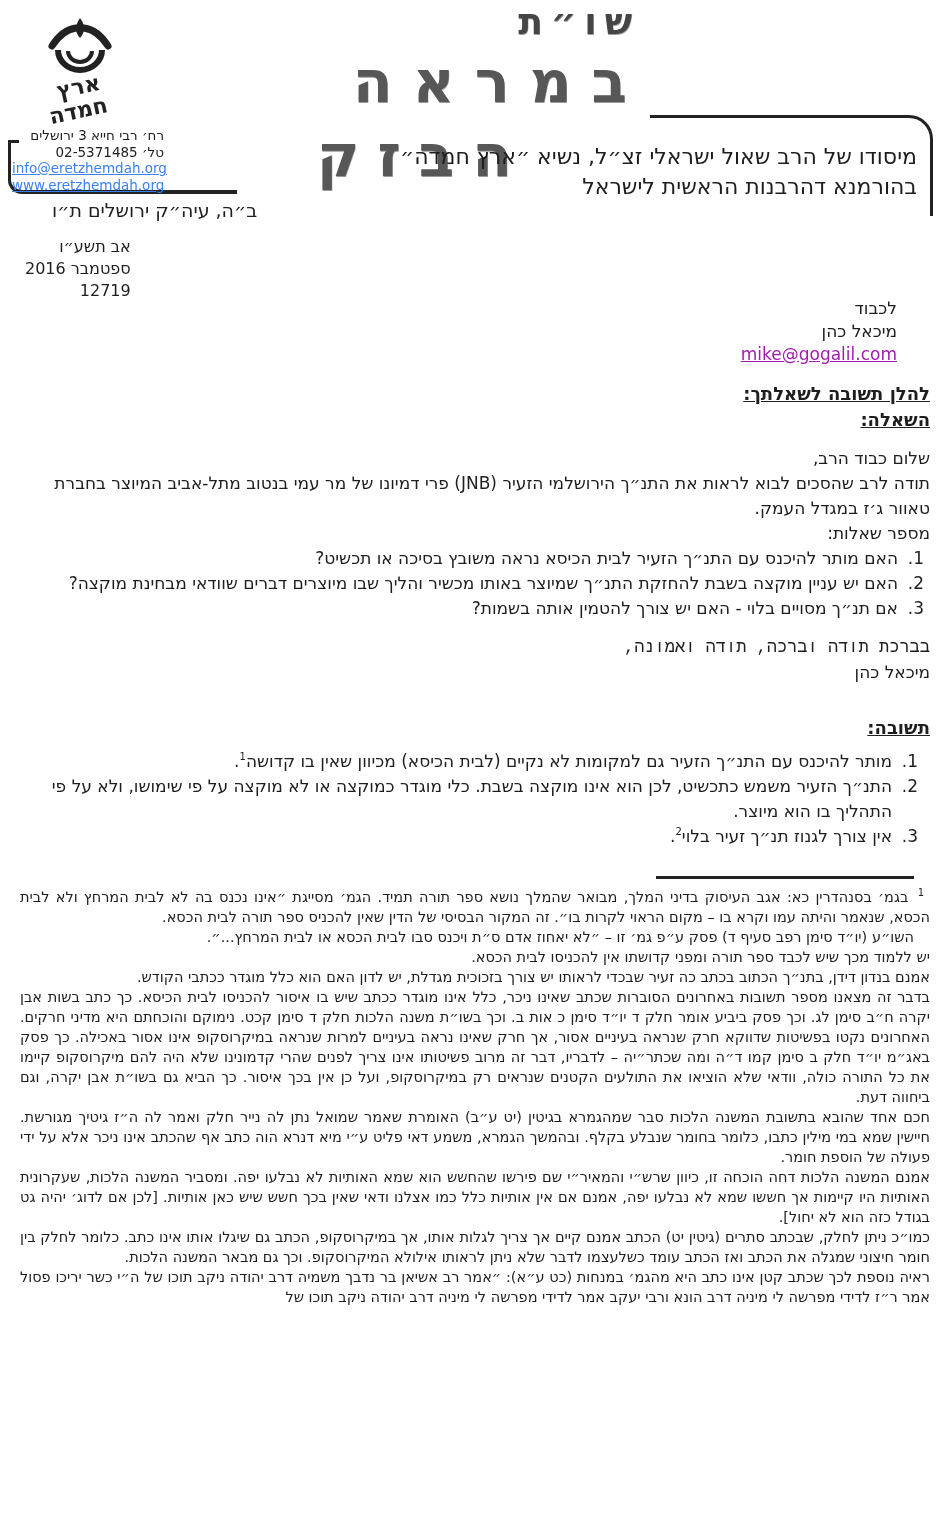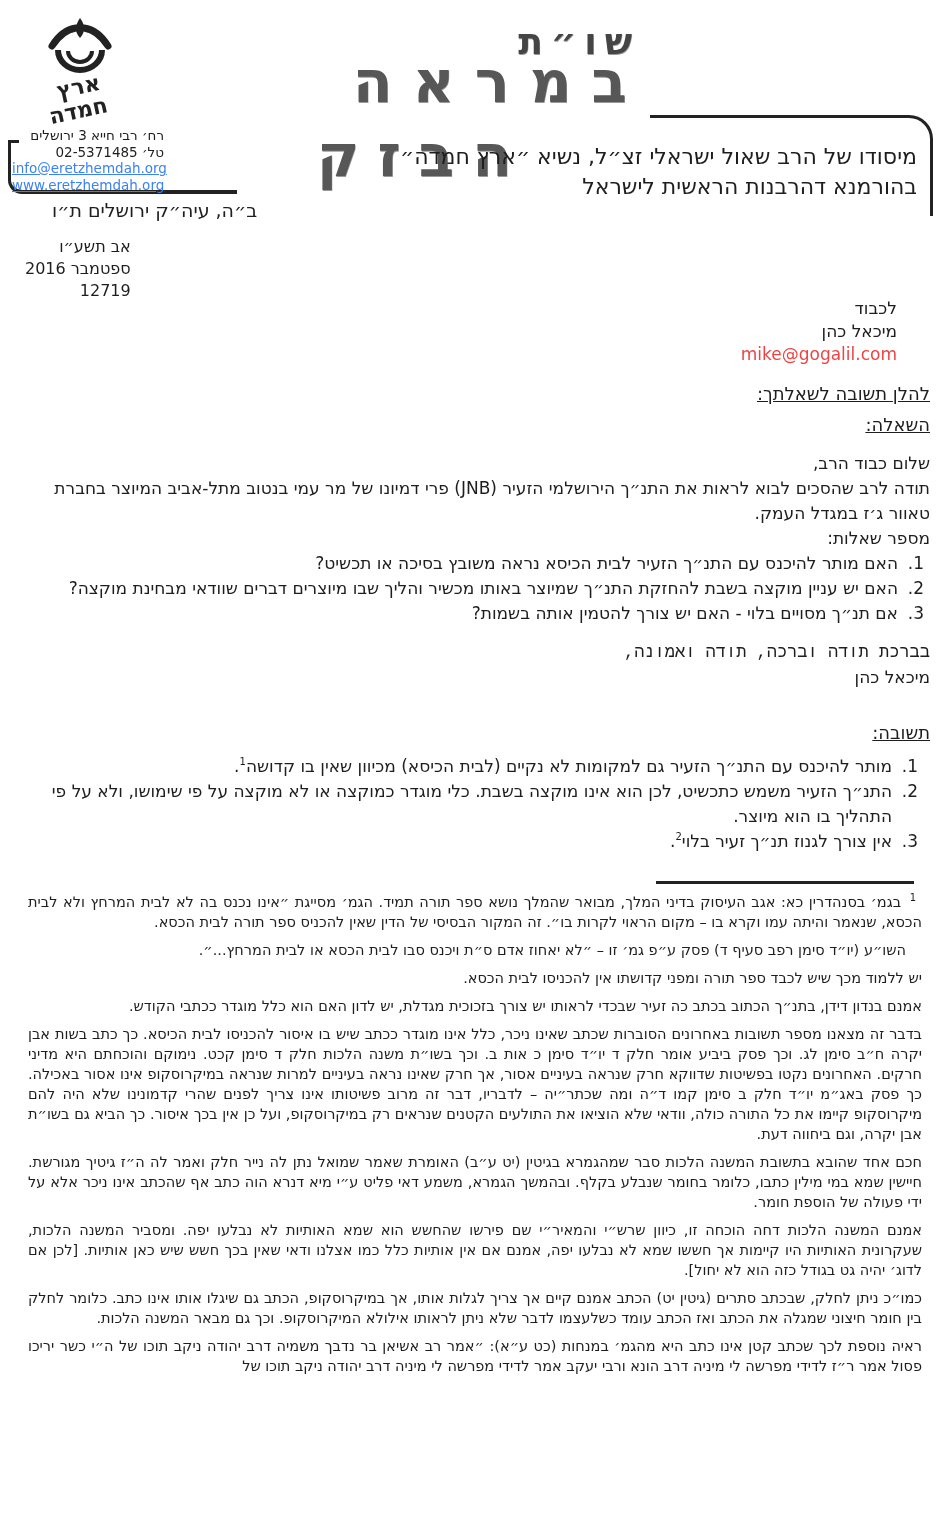--- a/index.html
+++ b/index.html
@@ -10,57 +10,57 @@
     background:#ffffff;
     font-family:"DejaVu Sans",sans-serif;
     color:#1e1e1e;
     overflow:hidden;
   }
   
   .logo{position:absolute;top:16px;left:34px;}
   .title-word{position:absolute;font-weight:bold;color:#575757;
     font-family:"DejaVu Serif","DejaVu Sans",serif;
     text-shadow:0.5px 0.5px 0.5px #9a9a9a;white-space:nowrap;direction:rtl;}
-  .title-w1{top:20px;right:307px;font-size:36px;letter-spacing:8px;color:#454545;}
+  .title-w1{top:0;right:307px;font-size:36px;letter-spacing:8px;color:#454545;}
   .title-w2{top:48px;right:300px;font-size:58px;letter-spacing:20px;}
   .title-w3{top:122px;right:417px;font-size:58px;letter-spacing:18px;}
   .bracket-right{position:absolute;top:115px;left:650px;width:280px;height:98px;
     border-top:3px solid #222;border-right:3px solid #222;border-top-right-radius:24px;}
   .subtitle{position:absolute;top:142px;right:30px;direction:rtl;text-align:right;
     font-size:22px;line-height:30px;white-space:nowrap;}
   .bracket-left{position:absolute;top:142px;left:8px;width:226px;height:48px;
     border-left:3px solid #222;border-bottom:4px solid #222;border-bottom-left-radius:14px;}
   .bracket-left-stub{position:absolute;top:140px;left:8px;width:11px;height:3px;background:#222;}
   .contact{position:absolute;top:127px;left:12px;width:152px;direction:rtl;text-align:right;
     font-size:13.5px;line-height:16.5px;}
   .contact .link{display:block;direction:ltr;text-align:right;text-decoration:underline;color:#3b82f6;}
   .blessing{position:absolute;top:199px;left:52px;direction:rtl;font-size:19px;}
   .date-block{position:absolute;top:236px;left:25px;direction:rtl;text-align:right;
     font-size:16px;line-height:22px;}
   
   .recipient{position:absolute;top:297px;right:50px;direction:rtl;text-align:right;
     font-size:17px;line-height:23px;}
-  .recipient .email{direction:ltr;color:#ef4444;display:inline-block;margin-left:36px;}
+  .recipient .email{direction:ltr;text-decoration:underline;color:#a21caf;display:inline-block;margin-left:36px;}
   
   .main{position:absolute;top:381px;right:17px;left:20px;direction:rtl;text-align:right;
     font-size:17px;line-height:25px;}
-  .h-underline{font-weight:normal;text-decoration:underline;font-size:18px;line-height:26px;}
-  .q-head{margin-top:5px;text-align:right;}
+  .h-underline{font-weight:bold;text-decoration:underline;font-size:18px;line-height:26px;}
+  .q-head{text-align:right;}
   .greeting{margin-top:13px;}
   .q-list{margin-right:6px;}
   .num-item{position:relative;padding-right:26px;}
   .num-item .num{position:absolute;right:0;top:0;}
   .closing{margin-top:14px;font-family:Liberation Mono, monospace;}
   .answer-head{margin-top:30px;}
   .answer-list{margin-top:8px;margin-right:12px;}
   sup{font-size:10px;line-height:0;}
   
   .fn-sep{margin:27px 16px 8px auto;width:258px;height:0;border-top:3px solid #222;}
   .footnotes{font-size:14.5px;line-height:20px;text-align:justify;}
-  .footnotes p{margin:8px;}
+  .footnotes p{margin:0;}
   .footnotes p.fn-indent{text-indent:16px;}
   .footnotes p.fn-first{text-indent:6px;}
   .footnotes sup{margin-left:3px;}
 </style>
 </head>
 <body>
 
 <div class="page">
 
   <div class="logo">

